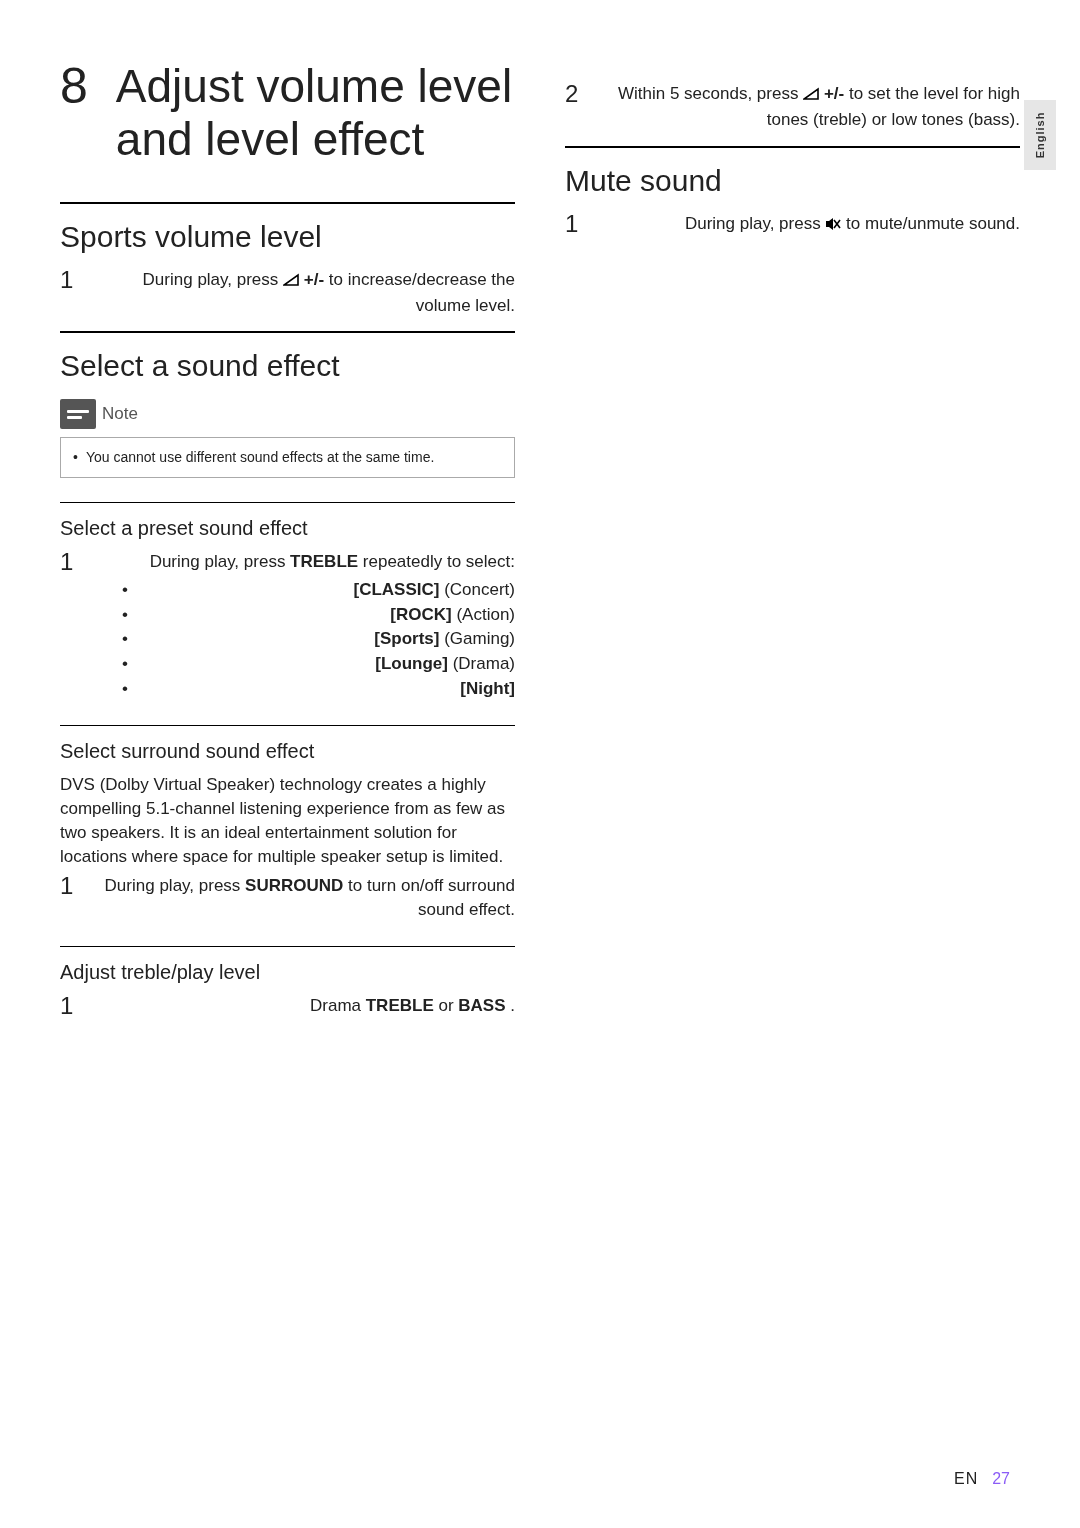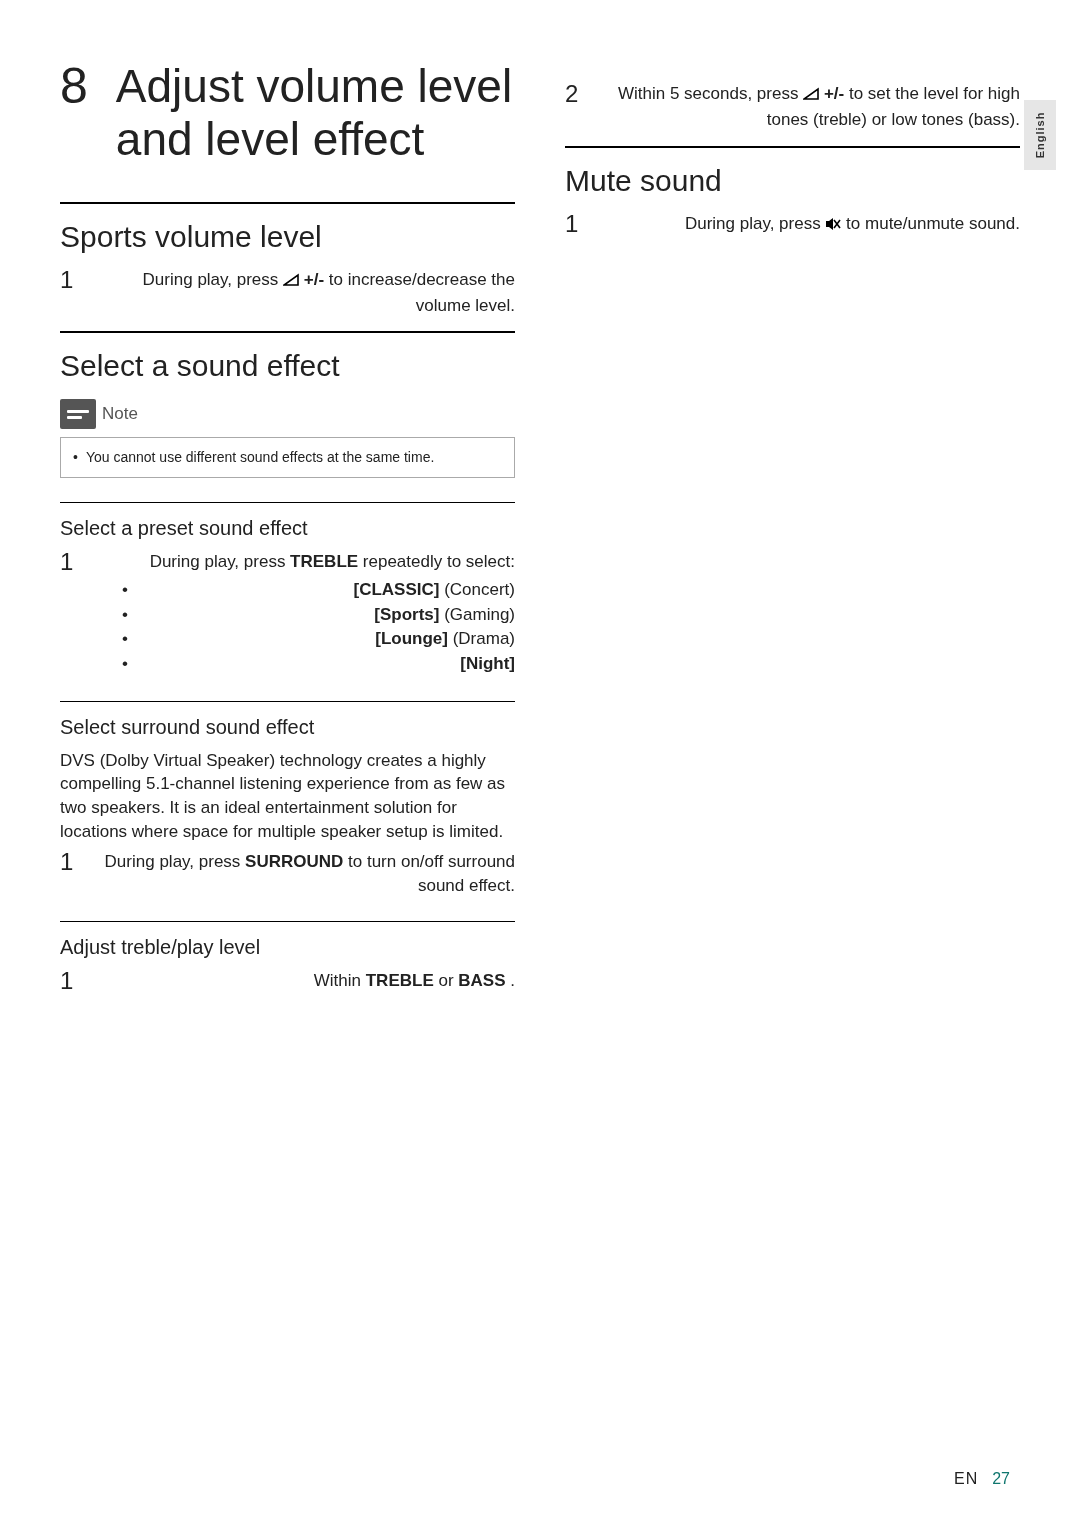--- a/index.html
+++ b/index.html
@@ -28,21 +28,21 @@
   .note-icon-box { width: 36px; height: 30px; background: #555; border-radius: 2px; display: flex; flex-direction: column; justify-content: center; gap: 3px; padding: 0 7px; }
   .note-icon-box span { display:block; height:3px; background:#fff; border-radius:1px; }
   .note-icon-box span:nth-child(2){ width:70%; }
   .note-label { font-size: 17px; font-weight: 300; color: #555; }
   .note-body { border: 1px solid #aaa; padding: 10px 12px; font-size: 14px; font-weight: 300; line-height: 1.35; }
   .note-body-row { display:flex; gap:8px; }
   .note-body-row .dot { flex:0 0 auto; }
   .para { font-size: 17px; font-weight: 300; line-height: 1.4; margin-bottom: 6px; }
   .footer { position: absolute; bottom: 40px; right: 70px; display: flex; align-items: baseline; gap: 14px; }
   .footer .lang { font-size: 16px; font-weight: 400; letter-spacing: 1px; }
-  .footer .pg  { font-size: 16px; font-weight: 300; color: #0f766e; }
+  .footer .pg  { font-size: 16px; font-weight: 300; color: #8b5cf6; }
   .icon-vol { display:inline-block; vertical-align:-2px; }
   .icon-mute { display:inline-block; vertical-align:-2px; }
 </style>
 </head>
 <body>
 
 <div class="page">
 
   <div class="lang-tab">
     <span>English</span>
@@ -99,20 +99,21 @@
 
       <h3 class="subsection">Select a preset sound effect</h3>
       <div class="step">
         <div class="step-num">1</div>
         <div class="step-body">
           <span>During play, press </span>
           <strong>TREBLE</strong>
           <span> repeatedly to select:</span>
           <ul class="bullets">
             <li><strong>[CLASSIC]</strong><span> (Concert)</span></li>
+            <li><strong>[ROCK]</strong><span> (Action)</span></li>
             <li><strong>[Sports]</strong><span> (Gaming)</span></li>
             <li><strong>[Lounge]</strong><span> (Drama)</span></li>
             <li><strong>[Night]</strong><span></span></li>
           </ul>
         </div>
       </div>
 
       <hr class="rule-thin">
 
       <h3 class="subsection">Select surround sound effect</h3>
@@ -125,21 +126,21 @@
           <span> to turn on/off surround sound effect.</span>
         </div>
       </div>
 
       <hr class="rule-thin">
 
       <h3 class="subsection">Adjust treble/play level</h3>
       <div class="step">
         <div class="step-num">1</div>
         <div class="step-body">
-          <span>Within </span>
+          <span>Drama </span>
           <strong>TREBLE</strong>
           <span> or </span>
           <strong>BASS</strong>
           <span>.</span>
         </div>
       </div>
 
     </div>
 
     <div class="col">

